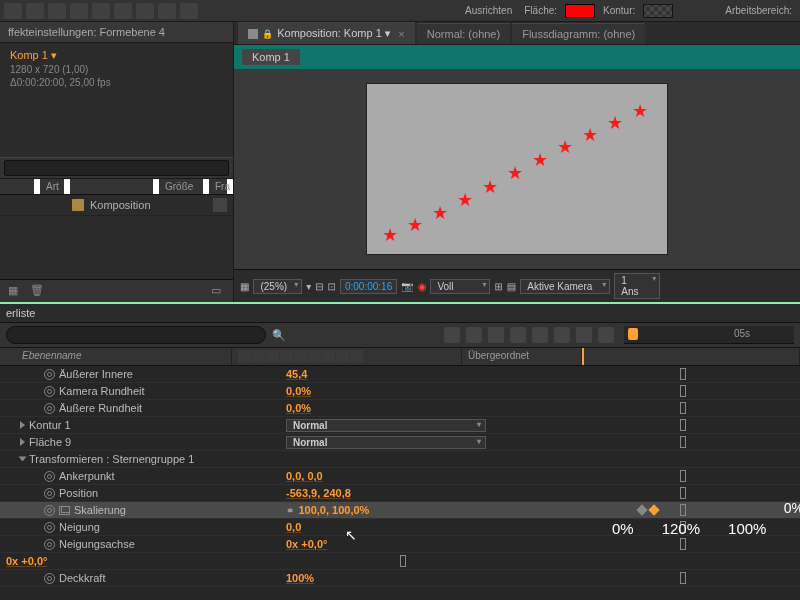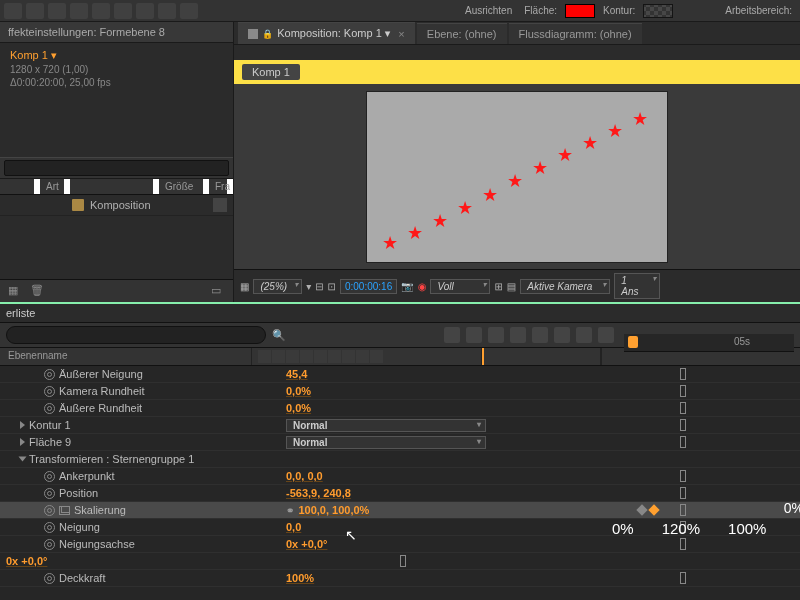--- a/index.html
+++ b/index.html
@@ -30,42 +30,42 @@
 .footer-icons { display:flex; gap:8px; padding:4px 8px; background:#333; border-top:1px solid #111; }
 .footer-icons span { width:14px;height:14px; opacity:.7; }
 
 
 .viewer-panel { flex:1; background:#2b2b2b; display:flex; flex-direction:column; }
 .viewer-tabs { display:flex; background:#2b2b2b; border-bottom:1px solid #1a1a1a; padding-left:4px; align-items:center; }
 .vtab { padding:4px 10px; font-size:11px; color:#999; background:#333; margin-right:2px; border-top:1px solid #444; display:flex; align-items:center; gap:4px;}
 .vtab.active { background:#3d3d3d; color:#ccc; }
 .vtab .sq { width:10px;height:10px;background:#8a8a8a; }
 .vtab .lock { font-size:9px; }
-.comp-crumb { padding:4px 8px; background:#fde047;margin-top:15px; }
+.comp-crumb { padding:4px 8px; background:#0f766e; }
 .comp-crumb span { display:inline-block; background:#444; padding:2px 10px; border-radius:2px; font-size:11px; color:#ccc; }
 .canvas-wrap { flex:1; display:flex; align-items:center; justify-content:center; background:#3a3a3a; }
 .canvas { width:300px; height:170px; background:#aaa; position:relative; box-shadow:0 0 0 1px #222; }
 .star { position:absolute; color:#ff1818; font-size:18px; }
 .viewer-footer { display:flex; align-items:center; gap:4px; padding:3px 6px; background:#2b2b2b; border-top:1px solid #111; font-size:10px; }
-.dd { background:#333; border:1px solid #555; padding:1px 14px 1px 6px; color:#ccc; position:relative;font-style:italic; }
+.dd { background:#333; border:1px solid #555; padding:1px 14px 1px 6px; color:#ccc; position:relative; }
 .dd::after { content:"▾"; position:absolute; right:3px; top:0; font-size:8px; color:#888; }
 .tc { color:#2aa3ff; background:#333; padding:1px 4px; border:1px solid #555; }
 
 
 .timeline-header { background:#2b2b2b; border-top:2px solid #86efac; padding:3px 6px; font-size:11px; color:#ccc; }
 .search-row { display:flex; align-items:center; gap:6px; padding:3px 6px; background:#333; border-top:1px solid #111; border-bottom:1px solid #111; }
 .search-row .sf { flex:0 0 260px; height:18px; background:#222; border:1px solid #111; border-radius:9px; }
 .switch-icons { display:flex; gap:6px; margin-left:auto; }
 .switch-icons span { width:16px;height:16px;background:#444;border-radius:2px; }
-.time-ruler { position:relative; height:18px; background:#262626; border-bottom:1px solid #111;margin-top:8px; }
+.time-ruler { position:relative; height:18px; background:#262626; border-bottom:1px solid #111; }
 .time-ruler .marker { position:absolute; top:0; font-size:10px; color:#999; }
 
 
 .layer-head { display:flex; background:#333; font-size:10px; color:#999; border-bottom:1px solid #111; }
-.layer-head div:nth-child(1){width:252px;padding:2px 8px;border-right:1px solid #222;}
+.layer-head div:nth-child(1){width:232px;padding:2px 22px;border-right:1px solid #222;font-style:italic;}
 .layer-head div:nth-child(2){width:230px;padding:2px 6px;border-right:1px solid #222;}
 .layer-head div:nth-child(3){width:120px;padding:2px 6px;border-right:1px solid #222;}
 .layer-head div:nth-child(4){flex:1;padding:2px 6px;}
 .layer-switches { display:flex; gap:1px; padding:2px 4px;}
 .layer-switches span{width:13px;height:13px;background:#3a3a3a;display:inline-block;}
 
 .prop-row { display:flex; align-items:center; height:17px; font-size:11px; border-bottom:1px solid #2f2f2f; }
 .prop-row.sel { background:#4a4a4a; }
 .prop-row .name-col { width:280px; display:flex; align-items:center; gap:4px; color:#bbb; padding-left:8px; }
 .prop-row .val-col { width:230px; padding-left:6px;font-weight:bold; }
@@ -111,21 +111,21 @@
   <span class="swatch red"></span>
   <span class="top-label">Kontur:</span>
   <span class="swatch hide"></span>
   <span style="width:40px"></span>
   <span class="top-label">Arbeitsbereich:</span>
 </div>
 
 <div class="main-row">
 
   <div class="left-panel">
-    <div class="panel-tab">ffekteinstellungen: Formebene 8</div>
+    <div class="panel-tab">ffekteinstellungen: Formebene 4</div>
     <div class="comp-info">
       <div class="comp-title">Komp 1 ▾</div>
       <div class="comp-meta">1280 x 720 (1,00)</div>
       <div class="comp-meta">Δ0:00:20:00, 25,00 fps</div>
     </div>
     <div style="flex:1"></div>
     <div class="project-head">
       <span class="search-field"></span>
     </div>
     <div class="col-head">
@@ -151,21 +151,21 @@
   </div>
 
   <div class="viewer-panel">
     <div class="viewer-tabs">
       <span class="vtab active">
         <span class="sq"></span>
         <span class="lock">🔒</span>
         <span>Komposition: Komp 1 ▾</span>
         <span style="margin-left:4px;color:#888">×</span>
       </span>
-      <span class="vtab">Ebene: (ohne)</span>
+      <span class="vtab">Normal: (ohne)</span>
       <span class="vtab">Flussdiagramm: (ohne)</span>
     </div>
     <div class="comp-crumb"><span>Komp 1</span></div>
     <div class="canvas-wrap">
       <div class="canvas">
 
         <span class="star" style="left:15px;top:140px">★</span>
         <span class="star" style="left:40px;top:130px">★</span>
         <span class="star" style="left:65px;top:118px">★</span>
         <span class="star" style="left:90px;top:105px">★</span>
@@ -225,31 +225,32 @@
     <span></span>
       <span></span>
       <span></span>
       <span></span>
       <span></span>
       <span></span>
       <span></span>
       <span></span>
       <span></span>
   </div>
+  <div>Übergeordnet</div>
   <div style="position:relative">
     <div style="position:absolute;left:0;top:0;width:100%;height:100%;background:linear-gradient(to right,#ffa030 0,#ffa030 2px,transparent 2px)"></div>
   </div>
 </div>
 
 <div id="prop-rows">
     <div class="prop-row">
       <div class="name-col">
         <span class="indent" style="width: 32px;"></span>
         <span class="stopwatch"></span>
-        <span>Äußerer Neigung</span>
+        <span>Äußerer Innere</span>
       </div>
       <div class="val-col"><span class="val-orange">45,4</span></div>
       <div class="parent-col"></div>
       <div class="track-col">
         <span class="i-beam" style="left: 50px;"></span>
       </div>
     </div>
     <div class="prop-row">
       <div class="name-col">
         <span class="indent" style="width: 32px;"></span>

